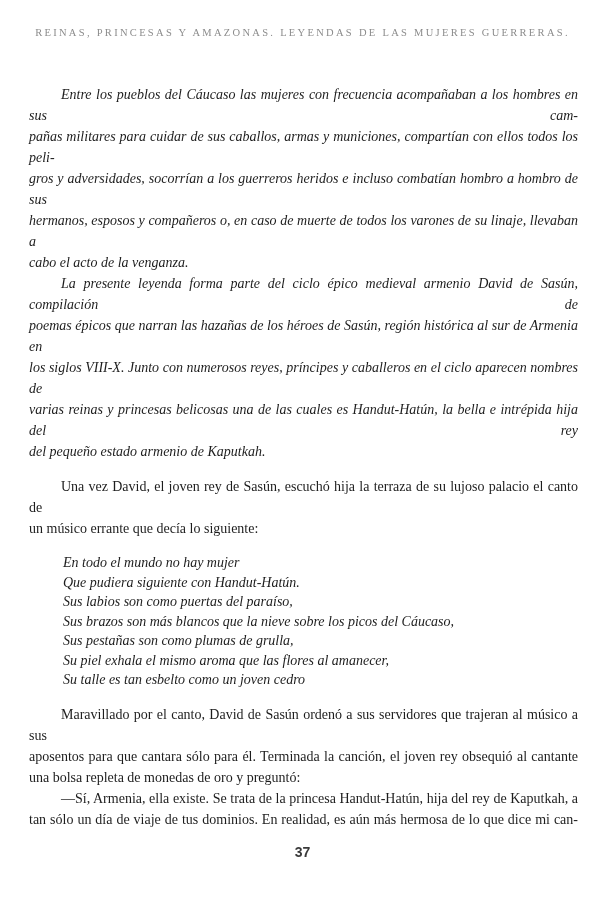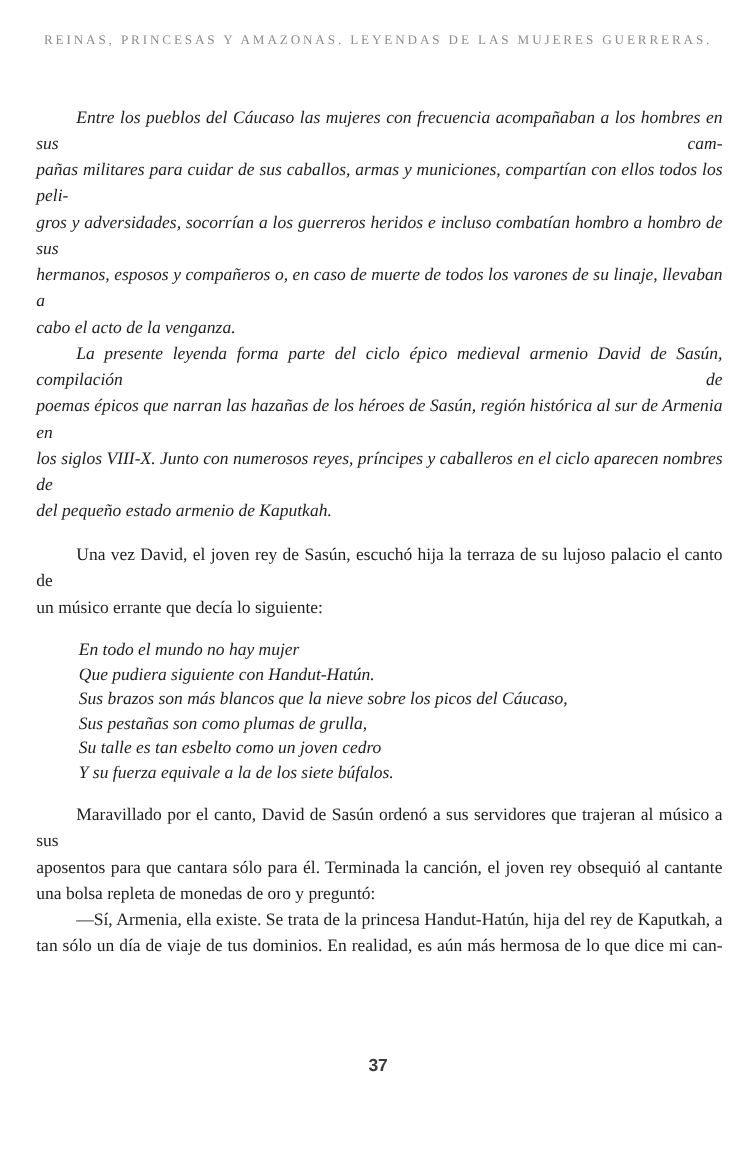--- a/index.html
+++ b/index.html
@@ -61,33 +61,35 @@
         <div class="line jl first">Entre los pueblos del Cáucaso las mujeres con frecuencia acompañaban a los hombres en sus cam-</div>
         <div class="line jl">pañas militares para cuidar de sus caballos, armas y municiones, compartían con ellos todos los peli-</div>
         <div class="line jl">gros y adversidades, socorrían a los guerreros heridos e incluso combatían hombro a hombro de sus</div>
         <div class="line jl">hermanos, esposos y compañeros o, en caso de muerte de todos los varones de su linaje, llevaban a</div>
         <div class="line">cabo el acto de la venganza.</div>
       </div>
       <div class="block paragraph italic">
         <div class="line jl first">La presente leyenda forma parte del ciclo épico medieval armenio David de Sasún, compilación de</div>
         <div class="line jl">poemas épicos que narran las hazañas de los héroes de Sasún, región histórica al sur de Armenia en</div>
         <div class="line jl">los siglos VIII-X. Junto con numerosos reyes, príncipes y caballeros en el ciclo aparecen nombres de</div>
+        <div class="line jl">varias reinas y princesas belicosas una de las cuales es Handut-Hatún, la bella e intrépida hija del rey</div>
         <div class="line">del pequeño estado armenio de Kaputkah.</div>
       </div>
       <div class="block paragraph gap">
         <div class="line jl first">Una vez David, el joven rey de Sasún, escuchó hija la terraza de su lujoso palacio el canto de</div>
         <div class="line">un músico errante que decía lo siguiente:</div>
       </div>
       <div class="block verse italic gap">
         <div class="line">En todo el mundo no hay mujer</div>
         <div class="line">Que pudiera siguiente con Handut-Hatún.</div>
+        <div class="line">Sus labios son como puertas del paraíso,</div>
         <div class="line">Sus brazos son más blancos que la nieve sobre los picos del Cáucaso,</div>
         <div class="line">Sus pestañas son como plumas de grulla,</div>
+        <div class="line">Su piel exhala el mismo aroma que las flores al amanecer,</div>
         <div class="line">Su talle es tan esbelto como un joven cedro</div>
-        <div class="line">Y su fuerza equivale a la de los siete búfalos.</div>
       </div>
       <div class="block paragraph gap">
         <div class="line jl first">Maravillado por el canto, David de Sasún ordenó a sus servidores que trajeran al músico a sus</div>
         <div class="line jl">aposentos para que cantara sólo para él. Terminada la canción, el joven rey obsequió al cantante</div>
         <div class="line">una bolsa repleta de monedas de oro y preguntó:</div>
       </div>
       <div class="block paragraph">
         <div class="line jl first">—Sí, Armenia, ella existe. Se trata de la princesa Handut-Hatún, hija del rey de Kaputkah, a</div>
         <div class="line jl">tan sólo un día de viaje de tus dominios. En realidad, es aún más hermosa de lo que dice mi can-</div>
       </div>

